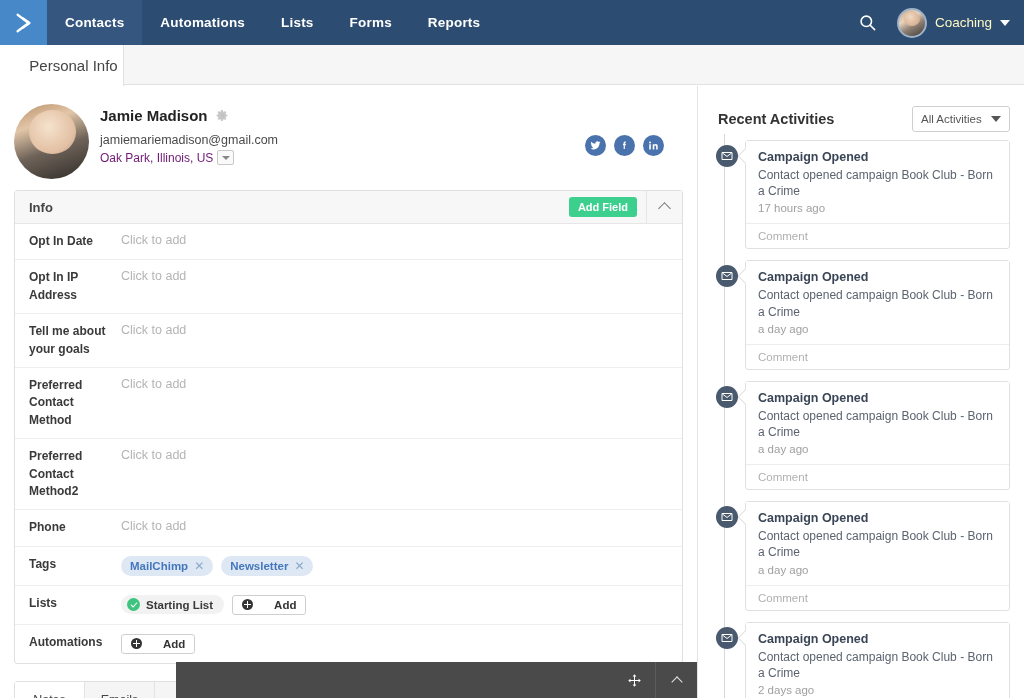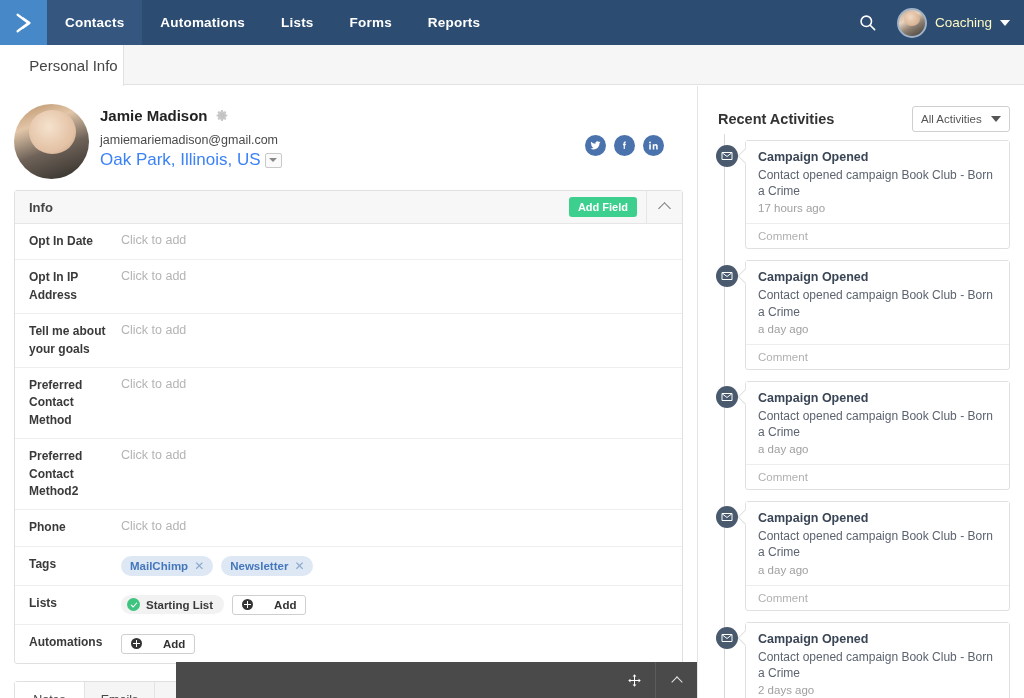--- a/index.html
+++ b/index.html
@@ -113,21 +113,21 @@
   .contact-name { font-size: 15px; font-weight: bold; color: #222; }
   .gear-icon { width: 13px; height: 13px; opacity: .55; cursor: pointer; }
   .contact-email {
     position: absolute; left: 100px; top: 47px;
     font-size: 12.5px; color: #4a4a4a;
   }
   .contact-loc-row {
     position: absolute; left: 100px; top: 64px;
     display: flex; align-items: center; gap: 4px;
   }
-  .contact-loc { font-size: 17px; color: #3b82f6; }
+  .contact-loc { font-size: 12px; color: #701a75; }
   .mini-select {
     width: 17px; height: 15px;
     border: 1px solid #c8c8c8; border-radius: 2px;
     background: #fafafa;
     display: flex; align-items: center; justify-content: center;
     cursor: pointer;
   }
   .mini-select .chev {
     width: 0; height: 0;
     border-left: 4px solid transparent; border-right: 4px solid transparent;

